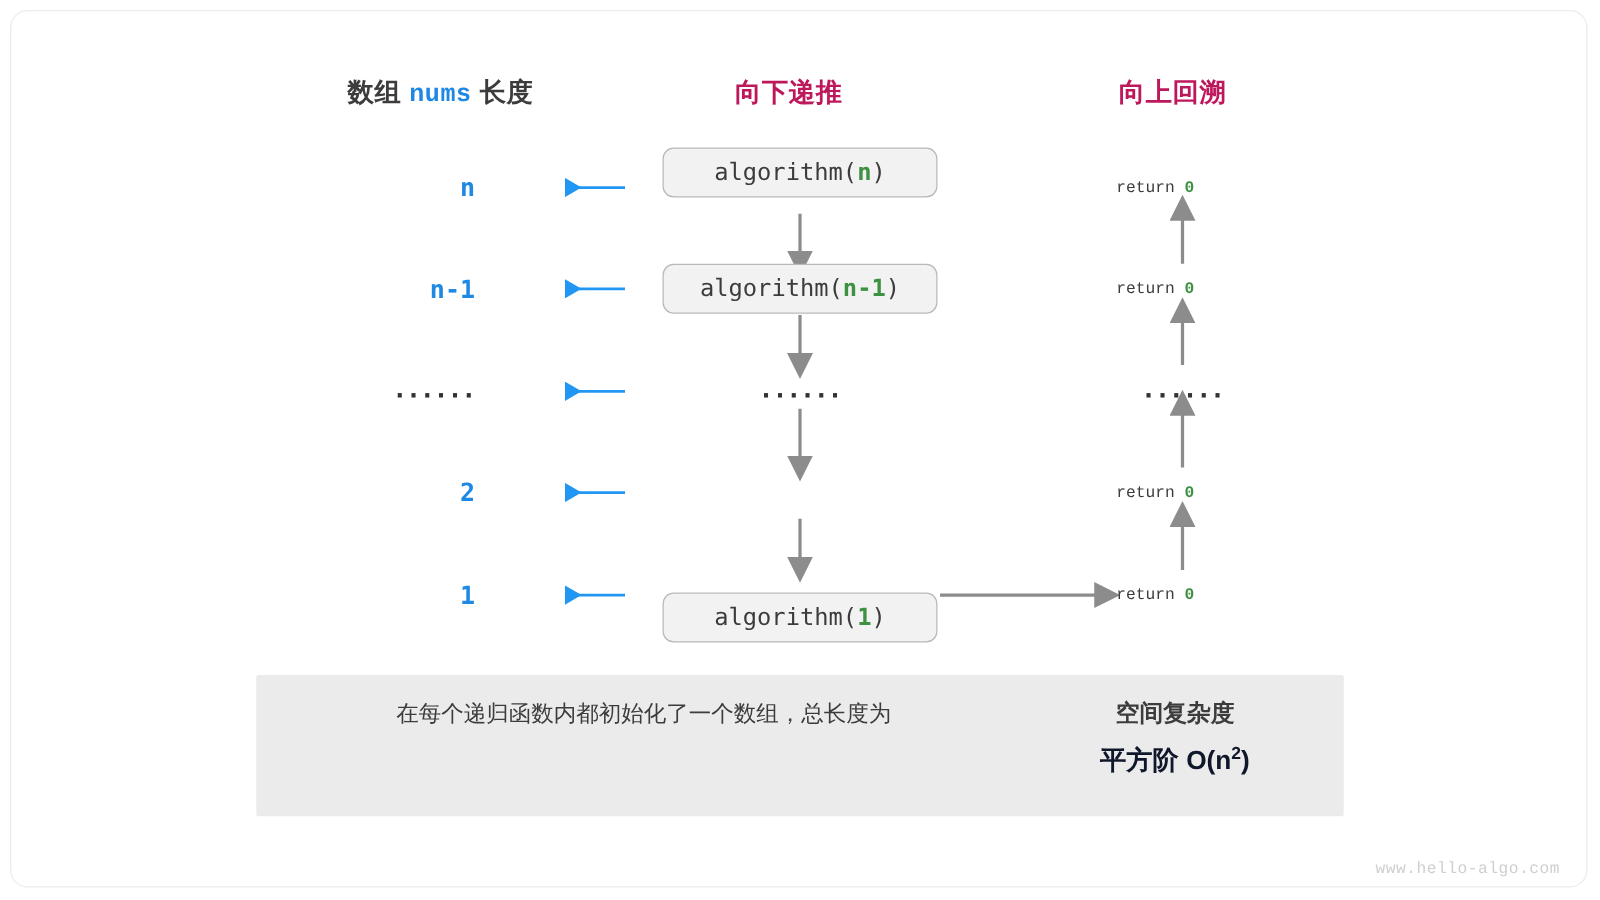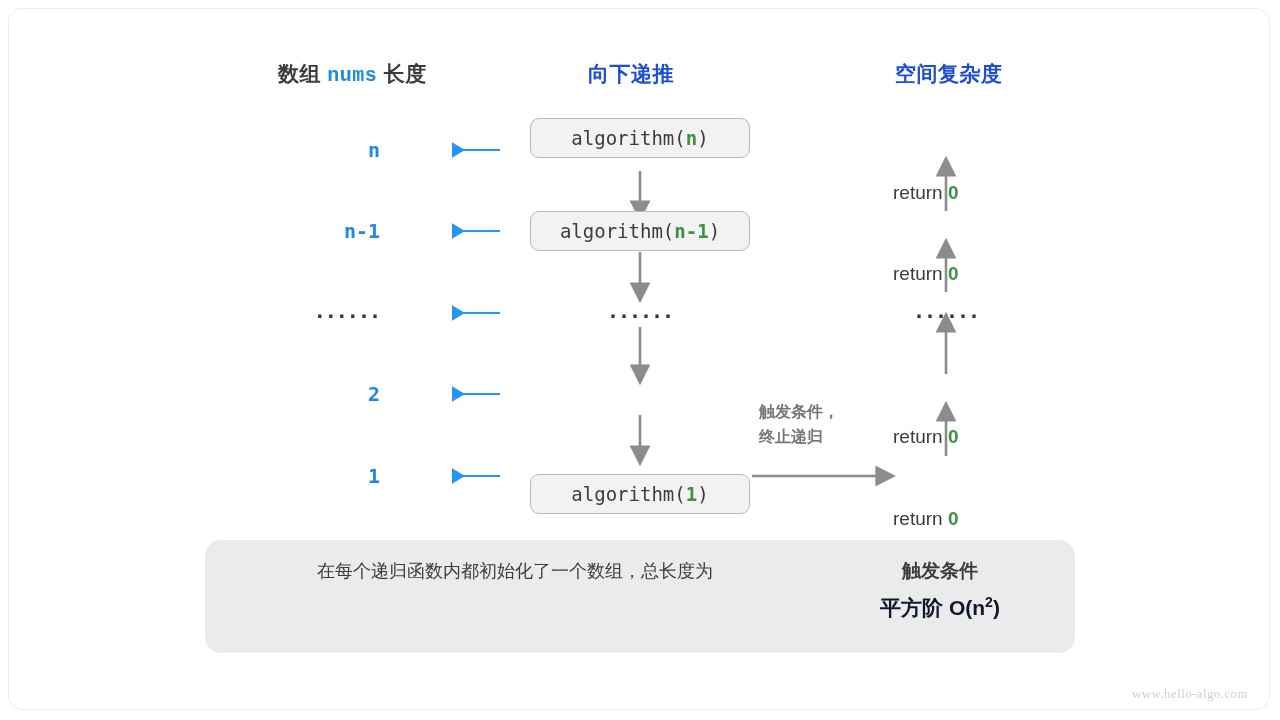--- a/index.html
+++ b/index.html
@@ -31,21 +31,21 @@
 
   
   .col-title {
     position: absolute;
     font-size: 21px;
     font-weight: bold;
     color: #3c3c3c;
     white-space: nowrap;
     letter-spacing: 0.5px;
   }
-  .col-title.muted { color: #1d4ed8; }
+  .col-title.muted { color: #be185d; }
   .mono-blue {
     font-family: Liberation Mono, monospace;
     color: #1e88e5;
     font-weight: bold;
     font-size: 20px;
   }
 
   
   .len-val {
     position: absolute;
@@ -90,26 +90,25 @@
     white-space: nowrap;
   }
   .call-text .arg {
     color: #3f9142;
     font-weight: bold;
   }
 
   
   .ret {
     position: absolute;
-    font-family: Liberation Sans, sans-serif;
-    font-size: 19px;
-    color: #3c3c3c;
-    white-space: nowrap;
-    transform: translateY(-50%);
-    margin-top: 43px;
+    font-family: Liberation Mono, monospace;
+    font-size: 13px;
+    color: #3c3c3c;
+    white-space: nowrap;
+    transform: translateY(-50%);
   }
   .ret .zero {
     color: #3f9142;
     font-weight: bold;
   }
 
   
   .note {
     position: absolute;
     font-size: 16px;
@@ -120,21 +119,21 @@
   }
 
   
   .summary {
     position: absolute;
     left: 205px;
     top: 540px;
     width: 870px;
     height: 113px;
     background: #ebebeb;
-    border-radius: 16px;
+    border-radius: 2px;
   }
   .summary-text {
     position: absolute;
     left: 30px;
     top: 20px;
     width: 560px;
     text-align: center;
     font-size: 18px;
     color: #3c3c3c;
     line-height: 1.3;
@@ -172,21 +171,21 @@
     font-weight: bold;
     color: #0f172a;
     white-space: nowrap;
   }
   .sr-value sup { font-size: 14px; }
 
   .watermark {
     position: absolute;
     right: 32px;
     bottom: 18px;
-    font-family: Liberation Serif, serif;
+    font-family: Liberation Mono, monospace;
     font-size: 13px;
     color: #cfcfcf;
     letter-spacing: 0.4px;
     white-space: nowrap;
     margin-left: 16px;
   }
 
   svg.overlay {
     position: absolute;
     left: 0; top: 0;
@@ -241,21 +240,21 @@
       <polygon points="805,591 836,591 836,583 856,598 836,613 836,605 805,605" fill="#c6c6c6"></polygon>
     </g>
   </svg>
 
   <div class="col-title" style="left:278px; top:60px;">
     <span>数组</span>
     <span class="mono-blue">nums</span>
     <span>长度</span>
   </div>
   <div class="col-title muted" style="left:588px; top:60px;">向下递推</div>
-  <div class="col-title muted" style="left:895px; top:60px;">空间复杂度</div>
+  <div class="col-title muted" style="left:895px; top:60px;">向上回溯</div>
 
   <div class="len-val" style="left:300px; top:150px; width:80px;">n</div>
   <div class="call-box" style="top:138px;">
     <span class="call-text"><span>algorithm(</span><span class="arg">n</span><span>)</span></span>
   </div>
   <div class="ret" style="left:893px; top:150px;"><span>return</span> <span class="zero">0</span></div>
 
   <div class="len-val" style="left:300px; top:231px; width:80px;">n-1</div>
   <div class="call-box" style="top:231px;">
     <span class="call-text"><span>algorithm(</span><span class="arg">n-1</span><span>)</span></span>
@@ -268,27 +267,23 @@
 
   <div class="len-val" style="left:300px; top:394px; width:80px;">2</div>
   <div class="ret" style="left:893px; top:394px;"><span>return</span> <span class="zero">0</span></div>
 
   <div class="len-val" style="left:300px; top:476px; width:80px;">1</div>
   <div class="call-box" style="top:494px;">
     <span class="call-text"><span>algorithm(</span><span class="arg">1</span><span>)</span></span>
   </div>
   <div class="ret" style="left:893px; top:476px;"><span>return</span> <span class="zero">0</span></div>
 
-  <div class="note" style="left:759px; top:400px;">
-    <div>触发条件，</div>
-    <div>终止递归</div>
-  </div>
 
   <div class="summary">
     <div class="summary-text">在每个递归函数内都初始化了一个数组，总长度为</div>
     <div class="summary-right">
-      <div class="sr-title">触发条件</div>
+      <div class="sr-title">空间复杂度</div>
       <div class="sr-value"><span>平方阶  O(n</span><sup>2</sup><span>)</span></div>
     </div>
   </div>
 
   <div class="watermark">www.hello-algo.com</div>
 </div>
 
 </body></html>

